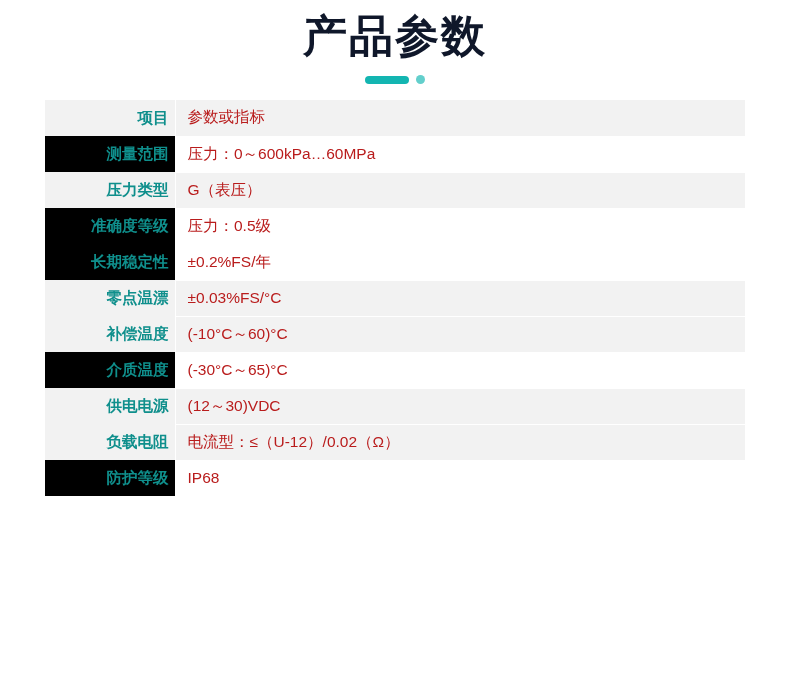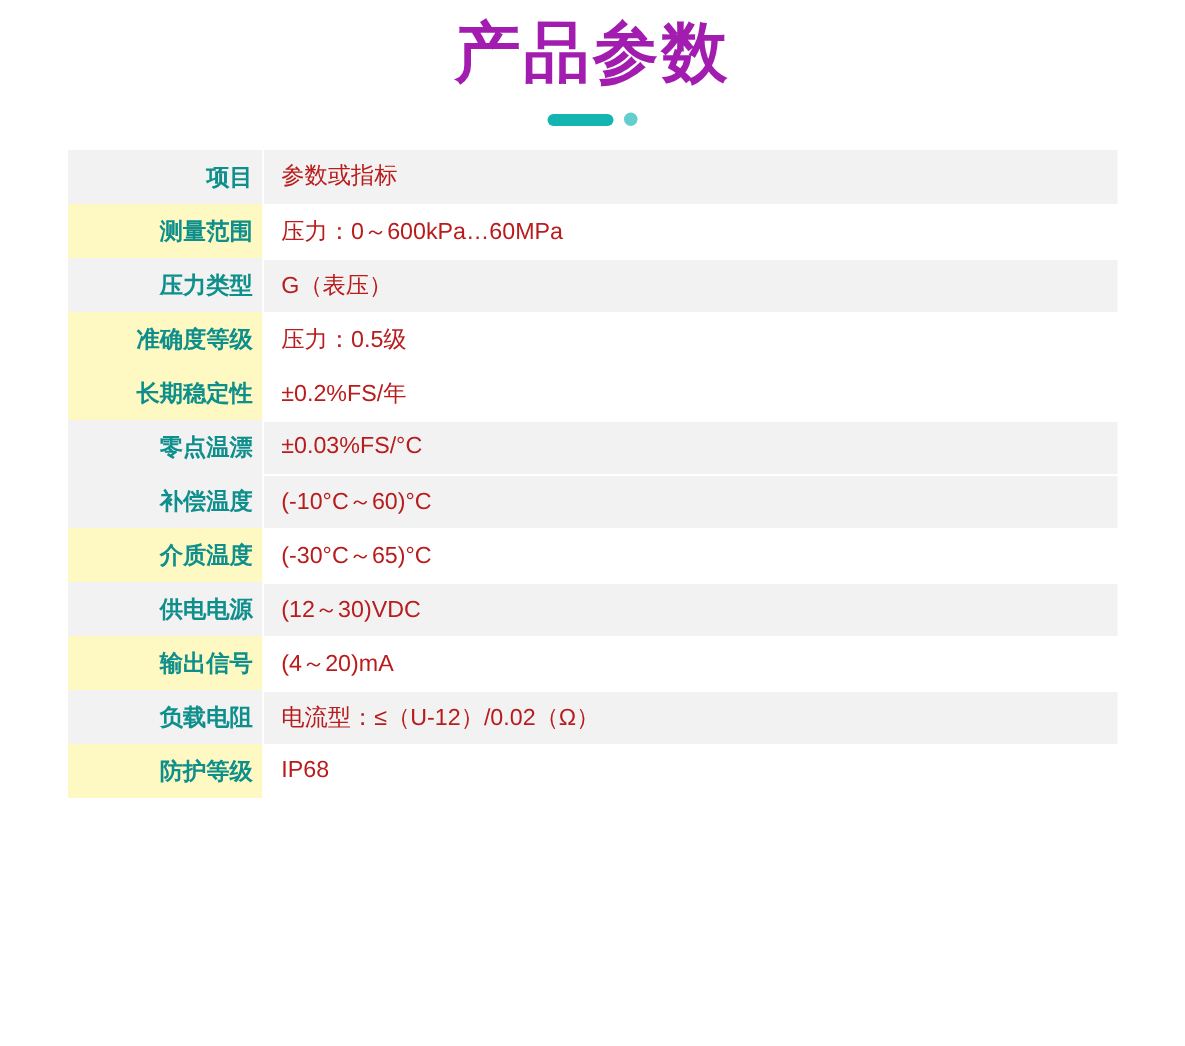--- a/index.html
+++ b/index.html
@@ -16,21 +16,21 @@
   .page {
     position: relative;
     width: 790px;
     height: 697px;
     box-sizing: border-box;
   }
   .title {
     text-align: center;
     font-size: 44px;
     font-weight: bold;
-    color: #a21caf;
+    color: #0f172a;
     letter-spacing: 2px;
     padding-top: 8px;
     line-height: 1.25;
     font-family: "Liberation Sans", sans-serif;
   }
   .divider {
     display: flex;
     align-items: center;
     justify-content: center;
     gap: 7px;
@@ -78,21 +78,21 @@
   .spec-table tr.even td {
     background: #ffffff;
   }
   .spec-table td.label {
     border-right: 1px solid #ffffff;
   }
   .spec-table tr.odd td.label {
     background: #f2f2f2;
   }
   .spec-table tr.even td.label {
-    background: #fef9c3;
+    background: #000000;
   }
   
   .spec-table tr td.value {
     border-bottom: 1px solid #ffffff;
   }
 </style>
 </head>
 <body>
 
 <div class="page">
@@ -135,24 +135,20 @@
         <td class="value">(-10°C～60)°C</td>
       </tr>
       <tr class="even">
         <td class="label">介质温度</td>
         <td class="value">(-30°C～65)°C</td>
       </tr>
       <tr class="odd">
         <td class="label">供电电源</td>
         <td class="value">(12～30)VDC</td>
       </tr>
-      <tr class="even">
-        <td class="label">输出信号</td>
-        <td class="value">(4～20)mA</td>
-      </tr>
       <tr class="odd">
         <td class="label">负载电阻</td>
         <td class="value">电流型：≤（U-12）/0.02（Ω）</td>
       </tr>
       <tr class="even">
         <td class="label">防护等级</td>
         <td class="value">IP68</td>
       </tr>
     </tbody>
   </table>

